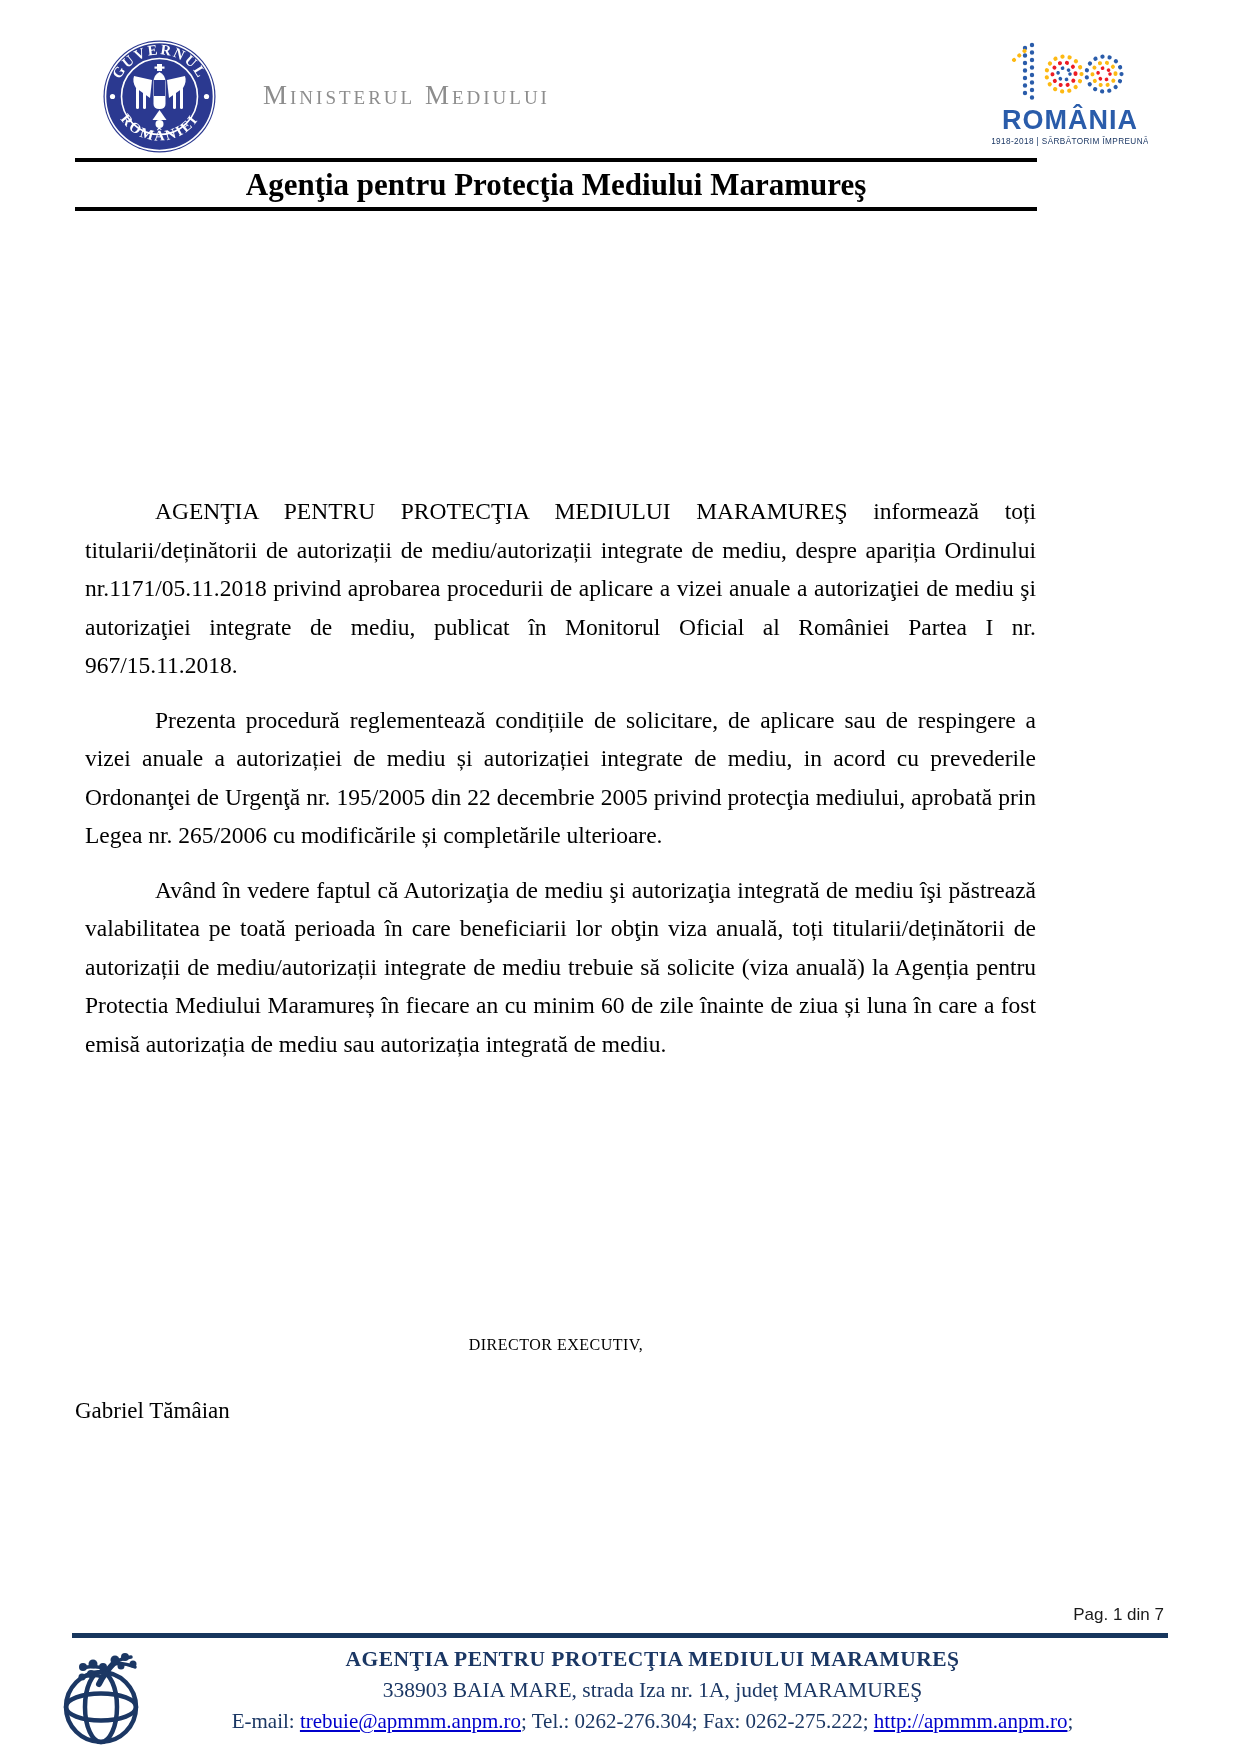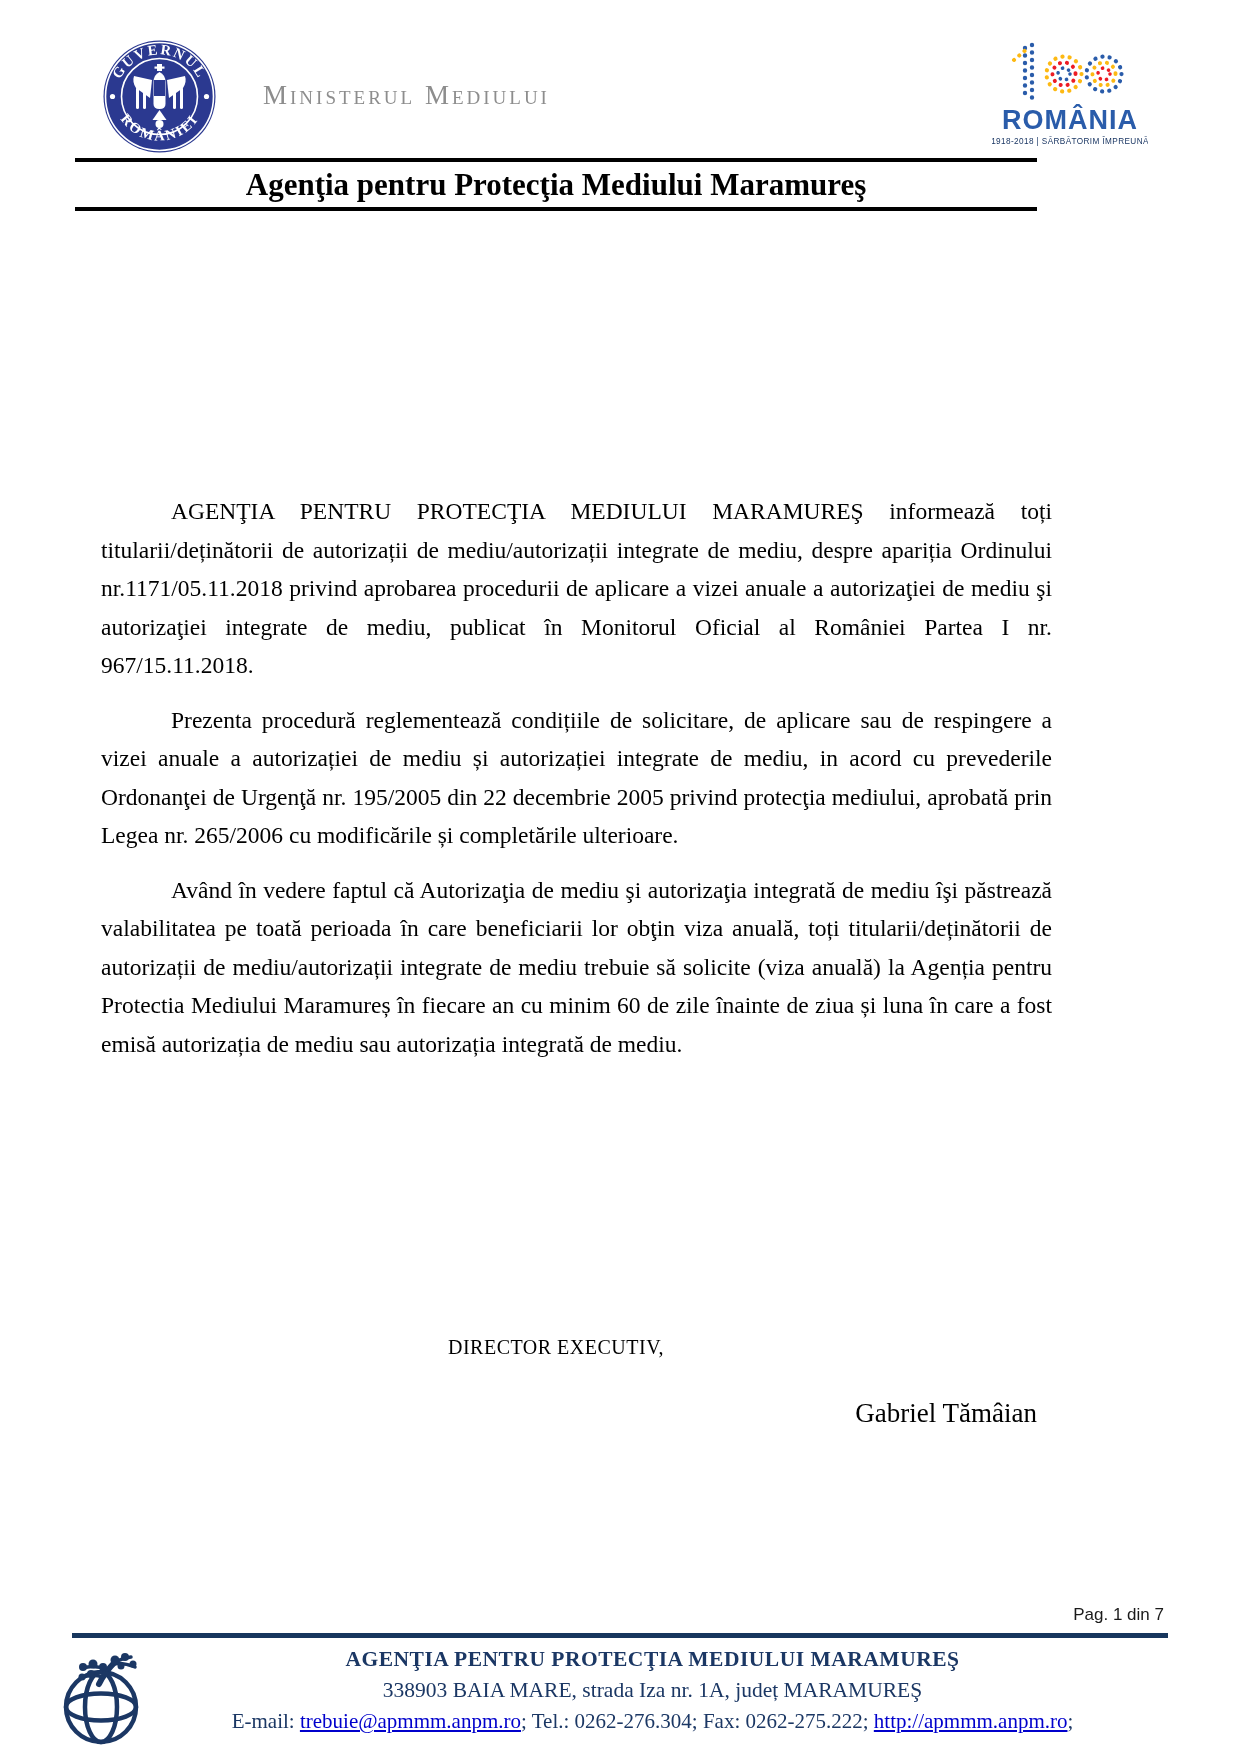--- a/index.html
+++ b/index.html
@@ -28,35 +28,35 @@
   .title-line{font-size:31px;font-weight:bold;line-height:1.3;}
   .title-rule{height:4px;background:#000;margin:2px 0 3px 0;}
 
   
   .press-heading{
     position:absolute;left:75px;top:383px;width:962px;
     text-align:center;font-size:25px;font-weight:bold;letter-spacing:1px;
   }
 
   
-  .body-text{position:absolute;left:85px;top:492px;width:951px;margin-left:16px;}
+  .body-text{position:absolute;left:85px;top:492px;width:951px;}
   .body-text p{
     font-size:23.5px;line-height:38.5px;
     text-align:justify;text-indent:70px;
     margin:0 0 16px 0;
   }
 
   
   .sig-role{
     position:absolute;left:75px;top:1336px;width:962px;
-    text-align:center;font-size:20px;letter-spacing:.5px;
+    text-align:center;font-size:16px;letter-spacing:.5px;
   }
   .sig-name{
     position:absolute;left:75px;top:1398px;width:962px;
-    text-align:right;font-size:27px;
+    text-align:left;font-size:23px;
   }
 
   
   .page-num{
     position:absolute;top:1605px;right:76px;
     font-family:"Liberation Sans","DejaVu Sans",sans-serif;
     font-size:17px;color:#1a1a1a;
   }
   .footer-rule{position:absolute;top:1633px;left:72px;right:72px;height:5px;background:#17365d;}
   .footer-logo{position:absolute;left:55px;top:1640px;}

